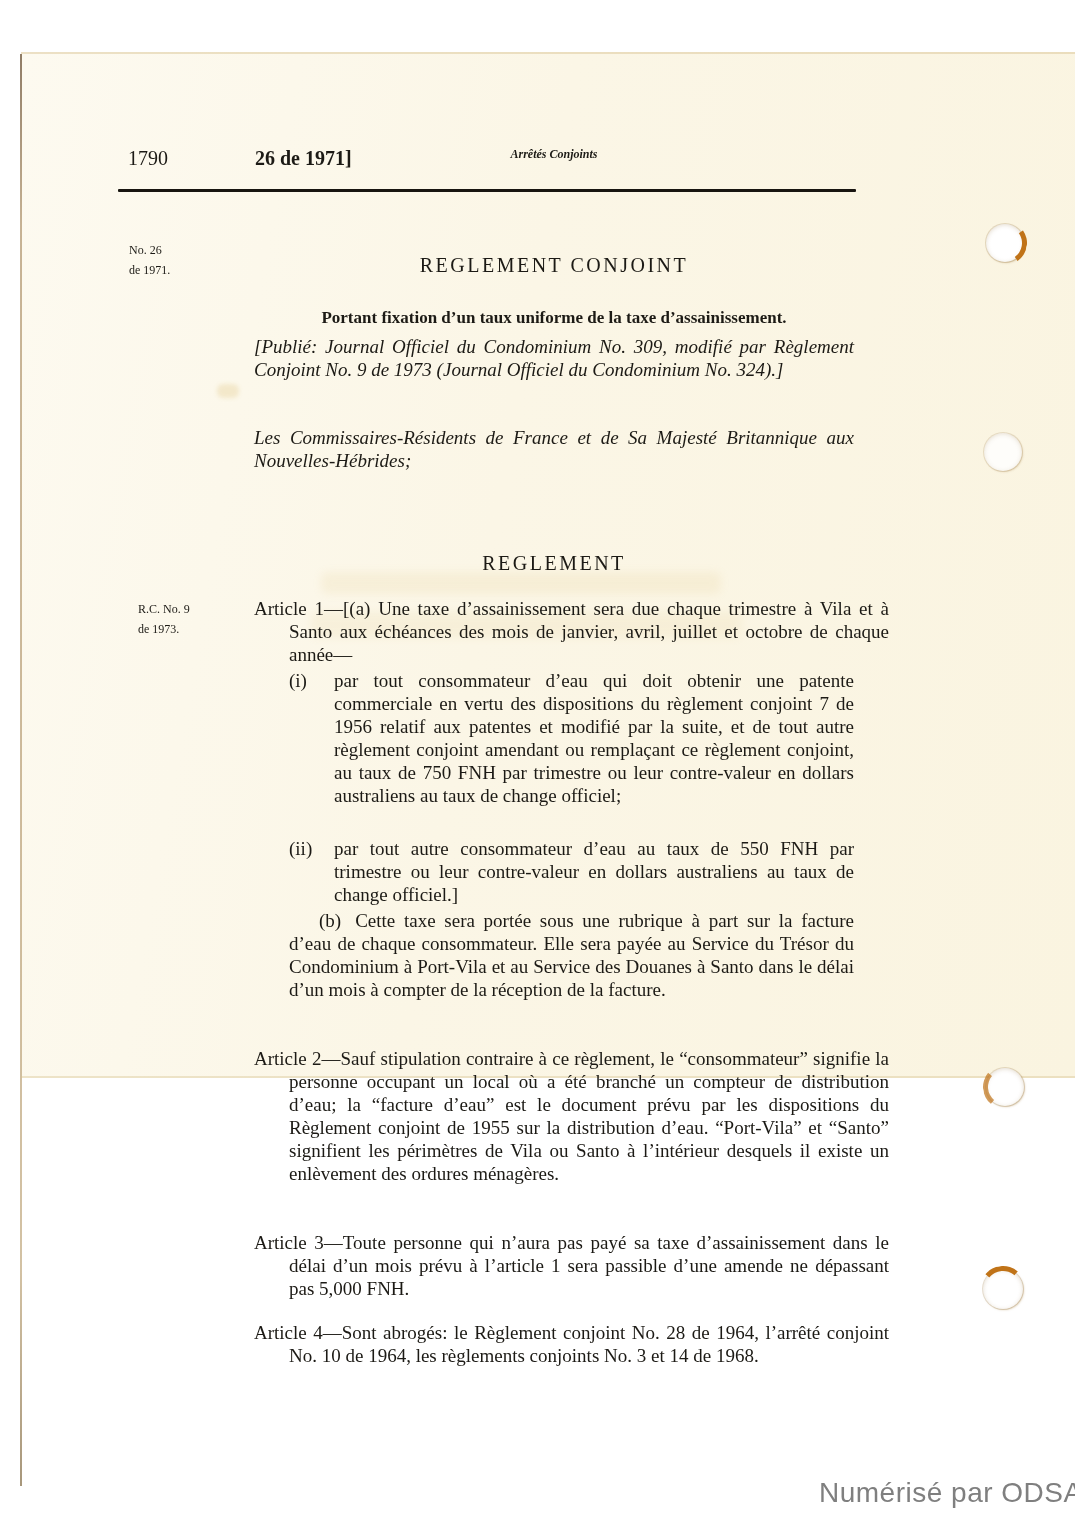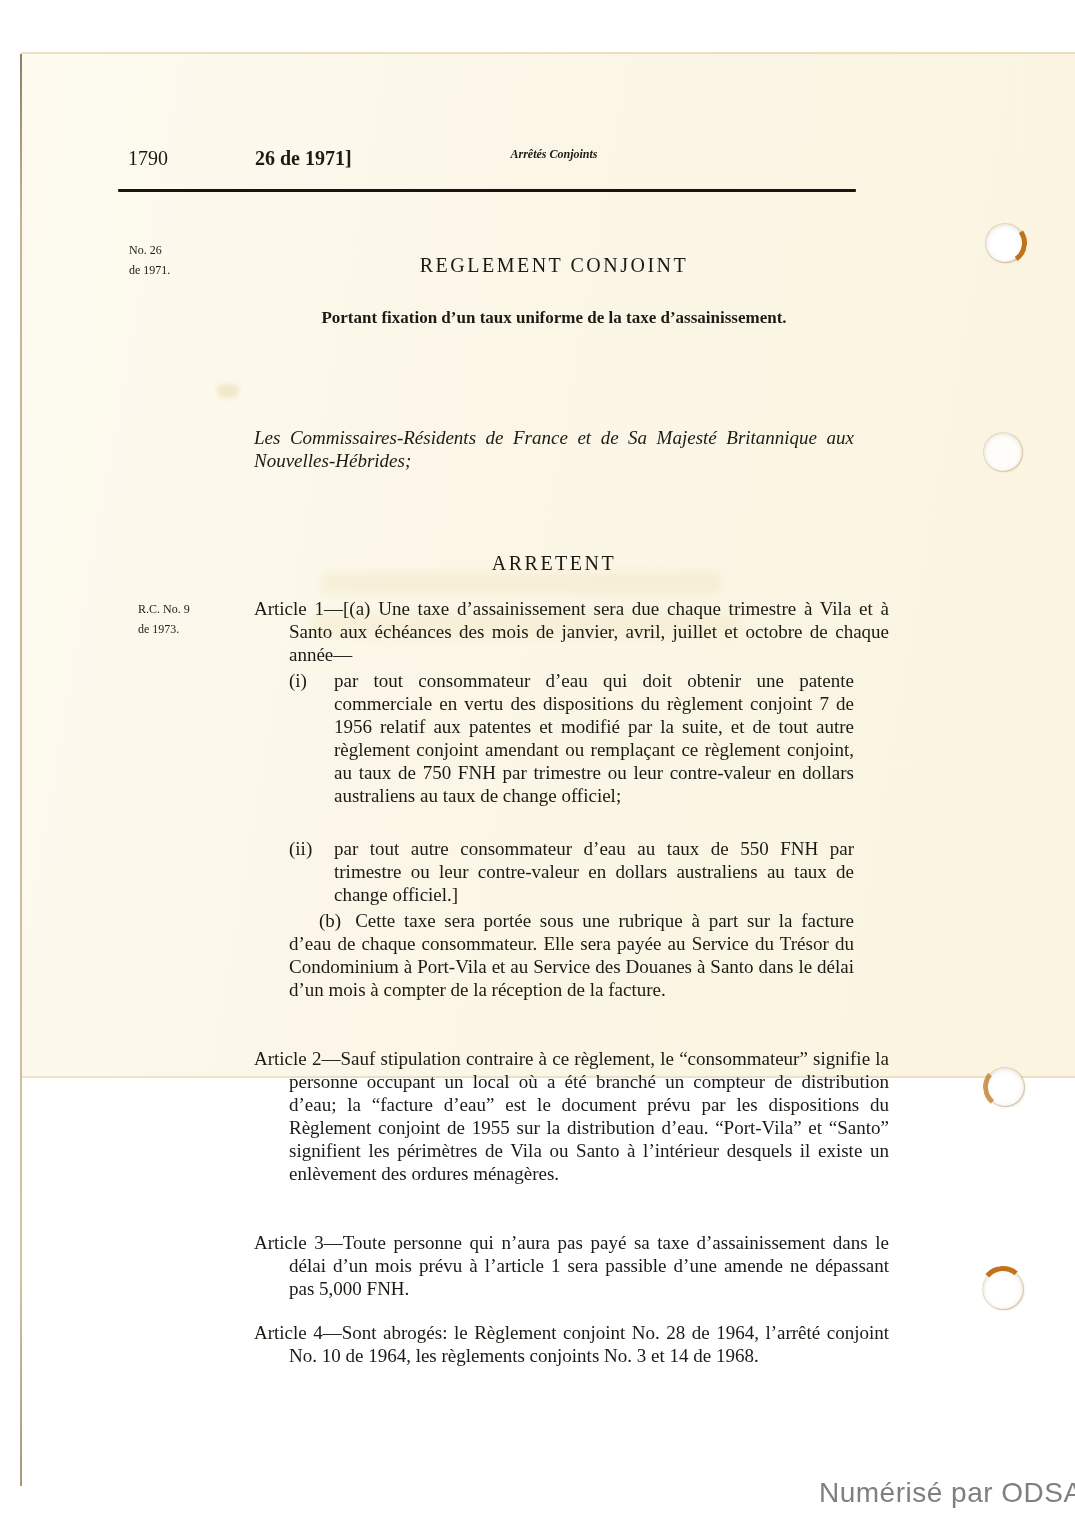--- a/index.html
+++ b/index.html
@@ -109,23 +109,24 @@
   <div class="abs rule"></div>
 
   <div class="abs margin-note note-1">
     <div>No. 26</div>
     <div>de 1971.</div>
   </div>
 
   <div class="abs col center heading-main">REGLEMENT CONJOINT</div>
   <div class="abs col center heading-sub">Portant fixation d’un taux uniforme de la taxe d’assainissement.</div>
 
+  <div class="abs col body-text italic p-publie">[Publié: Journal Officiel du Condominium No. 309, modifié par Règlement Conjoint No. 9 de 1973 (Journal Officiel du Condominium No. 324).]</div>
   <div class="abs col body-text italic p-commissaires">Les Commissaires-Résidents de France et de Sa Majesté Britannique aux Nouvelles-Hébrides;</div>
 
-  <div class="abs col center heading-enact">ARRETENT</div>
+  <div class="abs col center heading-enact">REGLEMENT</div>
 
   <div class="abs margin-note note-2">
     <div>R.C. No. 9</div>
     <div>de 1973.</div>
   </div>
 
   <div class="abs col body-text article a1-intro">Article 1—[(a) Une taxe d’assainissement sera due chaque trimestre à Vila et à Santo aux échéances des mois de janvier, avril, juillet et octobre de chaque année—</div>
 
   <div class="abs col body-text list-item item-i">
     <span class="item-label">(i)</span>

